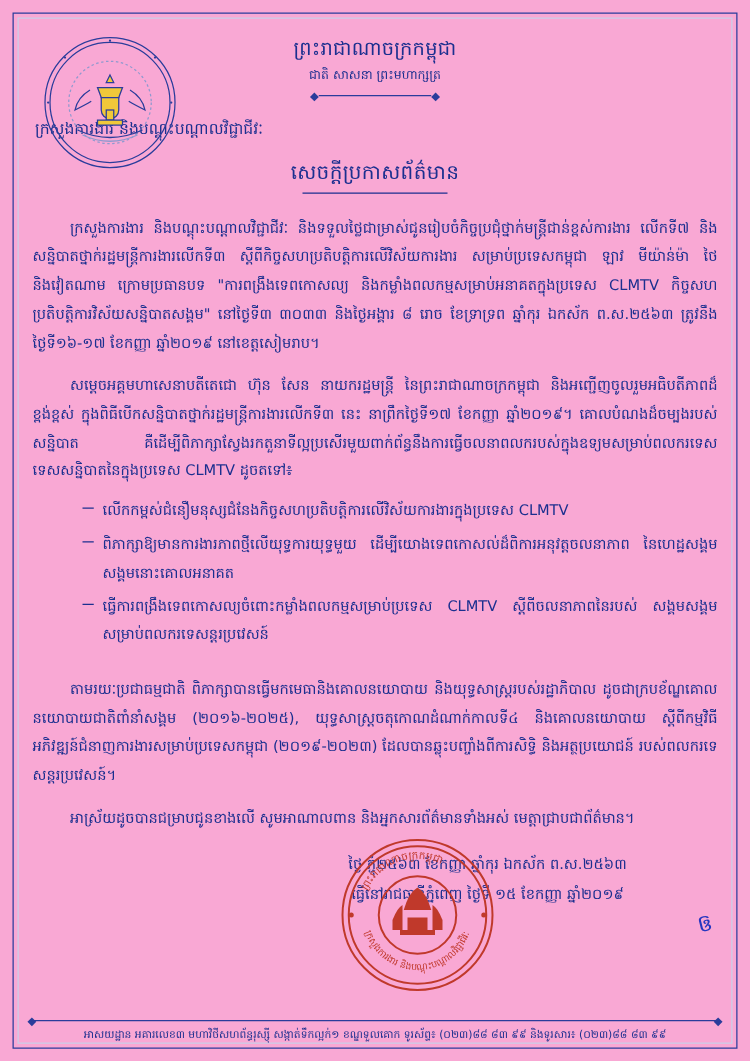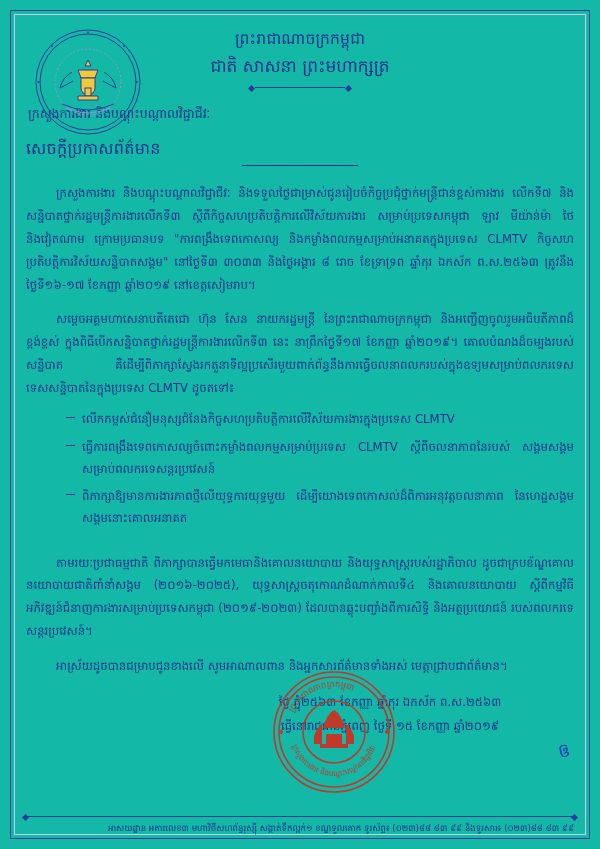--- a/index.html
+++ b/index.html
@@ -12,21 +12,21 @@
     background: #ffffff;
     font-family: "DejaVu Sans", "Liberation Sans", sans-serif;
     color: #1a1a8c;
     overflow: hidden;
   }
   .page {
     position: relative;
     width: 600px;
     height: 849px;
     box-sizing: border-box;
-    background: #14b8a6;
+    background: #f9a8d4;
   }
   
   .frame-outer {
     position: absolute;
     left: 10px; top: 10px; right: 10px; bottom: 10px;
     border: 1px solid #2a3c9b;
     box-sizing: border-box;
     pointer-events: none;
   }
   .frame-inner {
@@ -51,21 +51,21 @@
     text-align: center;
     padding-top: 6px;
   }
   .header .nation-title {
     font-size: 15.5px;
     color: #1b2f8f;
     line-height: 1.5;
     letter-spacing: 0.2px;
   }
   .header .nation-sub {
-    font-size: 17px;
+    font-size: 10px;
     color: #1b2f8f;
     line-height: 1.6;
     margin-top: 2px;
   }
   .header-rule {
     width: 90px;
     height: 0;
     border-top: 1px solid #2a3c9b;
     margin: 7px auto 0 auto;
     position: relative;
@@ -95,21 +95,21 @@
   
   .ministry {
     margin-top: 18px;
     font-size: 12.5px;
     color: #1b2f8f;
     padding-left: 2px;
   }
 
   
   .doc-title {
-    text-align: left;
+    text-align: center;
     font-size: 16px;
     color: #1b2f8f;
     margin-top: 14px;
     letter-spacing: 0.3px;
   }
   .doc-title-underline {
     width: 116px;
     height: 0;
     border-top: 1px solid #1b2f8f;
     margin: 3px auto 0 auto;
@@ -179,21 +179,21 @@
     height: 132px;
   }
   .stamp svg { display: block; }
 
   
   .footer {
     position: absolute;
     left: 26px;
     right: 26px;
     bottom: 14px;
-    text-align: right;
+    text-align: center;
   }
   .footer-rule {
     width: 100%;
     height: 0;
     border-top: 1px solid #2a3c9b;
     margin-bottom: 5px;
     position: relative;
   }
   .footer-rule:before,
   .footer-rule:after {
@@ -268,22 +268,22 @@
 
     <div class="doc-title">សេចក្ដីប្រកាសព័ត៌មាន</div>
     <div class="doc-title-underline"></div>
 
     <div class="body-text">
       <p class="para">ក្រសួងការងារ និងបណ្ដុះបណ្ដាលវិជ្ជាជីវៈ និងទទួលថ្លៃជាម្រាស់ជូនរៀបចំកិច្ចប្រជុំថ្នាក់មន្ត្រីជាន់ខ្ពស់ការងារ លើកទី៧ និងសន្និបាតថ្នាក់រដ្ឋមន្ត្រីការងារលើកទី៣ ស្ដីពីកិច្ចសហប្រតិបត្តិការលើវិស័យការងារ សម្រាប់ប្រទេសកម្ពុជា ឡាវ មីយ៉ាន់ម៉ា ថៃ និងវៀតណាម ក្រោមប្រធានបទ "ការពង្រឹងទេពកោសល្យ និងកម្លាំងពលកម្មសម្រាប់អនាគតក្នុងប្រទេស CLMTV កិច្ចសហប្រតិបត្តិការវិស័យសន្និបាតសង្គម" នៅថ្ងៃទី៣ ៣០៣៣ និងថ្ងៃអង្គារ ៨ រោច ខែទ្រាទ្រព ឆ្នាំកុរ ឯកស័ក ព.ស.២៥៦៣ ត្រូវនឹងថ្ងៃទី១៦-១៧ ខែកញ្ញា ឆ្នាំ២០១៩ នៅខេត្តសៀមរាប។</p>
       <p class="para">សម្ដេចអគ្គមហាសេនាបតីតេជោ ហ៊ុន សែន នាយករដ្ឋមន្ត្រី នៃព្រះរាជាណាចក្រកម្ពុជា និងអញ្ជើញចូលរួមអធិបតីភាពដ៏ខ្ពង់ខ្ពស់ ក្នុងពិធីបើកសន្និបាតថ្នាក់រដ្ឋមន្ត្រីការងារលើកទី៣ នេះ នាព្រឹកថ្ងៃទី១៧ ខែកញ្ញា ឆ្នាំ២០១៩។ គោលបំណងដ៏ចម្បងរបស់សន្និបាត គឺដើម្បីពិភាក្សាស្វែងរកតួនាទីល្អប្រសើរមួយពាក់ព័ន្ធនឹងការធ្វើចលនាពលករបស់ក្នុងឧទ្យមសម្រាប់ពលករទេសទេសសន្និបាតនៃក្នុងប្រទេស CLMTV ដូចតទៅ៖</p>
 
       <ul class="bullets">
         <li>លើកកម្ពស់ជំនឿមនុស្សជំនែងកិច្ចសហប្រតិបត្តិការលើវិស័យការងារក្នុងប្រទេស CLMTV</li>
+        <li>ពិភាក្សាឱ្យមានការងារភាពថ្មីលើយុទ្ធការយុទ្ធមួយ ដើម្បីយោងទេពកោសល់ដ៏ពិការអនុវត្តចលនាភាព នៃហេដ្ឋសង្គមសង្គមនោះគោលអនាគត</li>
         <li>ធ្វើការពង្រឹងទេពកោសល្យចំពោះកម្លាំងពលកម្មសម្រាប់ប្រទេស CLMTV ស្ដីពីចលនាភាពនៃរបស់ សង្គមសង្គមសម្រាប់ពលករទេសន្តរប្រវេសន៍</li>
-        <li>ពិភាក្សាឱ្យមានការងារភាពថ្មីលើយុទ្ធការយុទ្ធមួយ ដើម្បីយោងទេពកោសល់ដ៏ពិការអនុវត្តចលនាភាព នៃហេដ្ឋសង្គមសង្គមនោះគោលអនាគត</li>
       </ul>
 
       <p class="para">តាមរយៈប្រជាធម្មជាតិ ពិភាក្សាបានធ្វើមកមេធានិងគោលនយោបាយ និងយុទ្ធសាស្ត្ររបស់រដ្ឋាភិបាល ដូចជាក្របខ័ណ្ឌគោលនយោបាយជាតិពាំនាំសង្គម (២០១៦-២០២៥), យុទ្ធសាស្ត្រចតុកោណដំណាក់កាលទី៤ និងគោលនយោបាយ ស្ដីពីកម្មវិធីអភិវឌ្ឍន៍ជំនាញការងារសម្រាប់ប្រទេសកម្ពុជា (២០១៩-២០២៣) ដែលបានឆ្លុះបញ្ចាំងពីការសិទ្ធិ និងអត្ថប្រយោជន៍ របស់ពលករទេសន្តរប្រវេសន៍។</p>
       <p class="para">អាស្រ័យដូចបានជម្រាបជូនខាងលើ សូមអាណាលពាន និងអ្នកសារព័ត៌មានទាំងអស់ មេត្តាជ្រាបជាព័ត៌មាន។</p>
     </div>
 
     <div class="sign-block">
       <div class="sign-line">ថ្ងៃ ភ្ជុំ២៥៦៣ ខែកញ្ញា ឆ្នាំកុរ ឯកស័ក ព.ស.២៥៦៣</div>
       <div class="sign-line">ធ្វើនៅរាជធានីភ្នំពេញ ថ្ងៃទី ១៥ ខែកញ្ញា ឆ្នាំ២០១៩</div>
       <div class="sign-scribble">ឲ</div>

